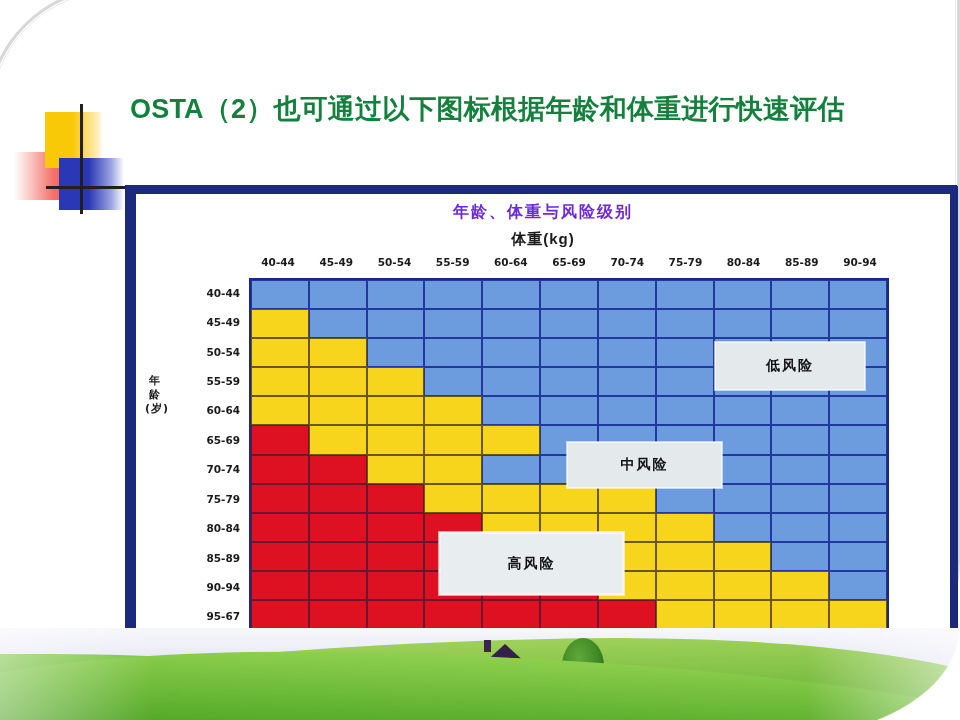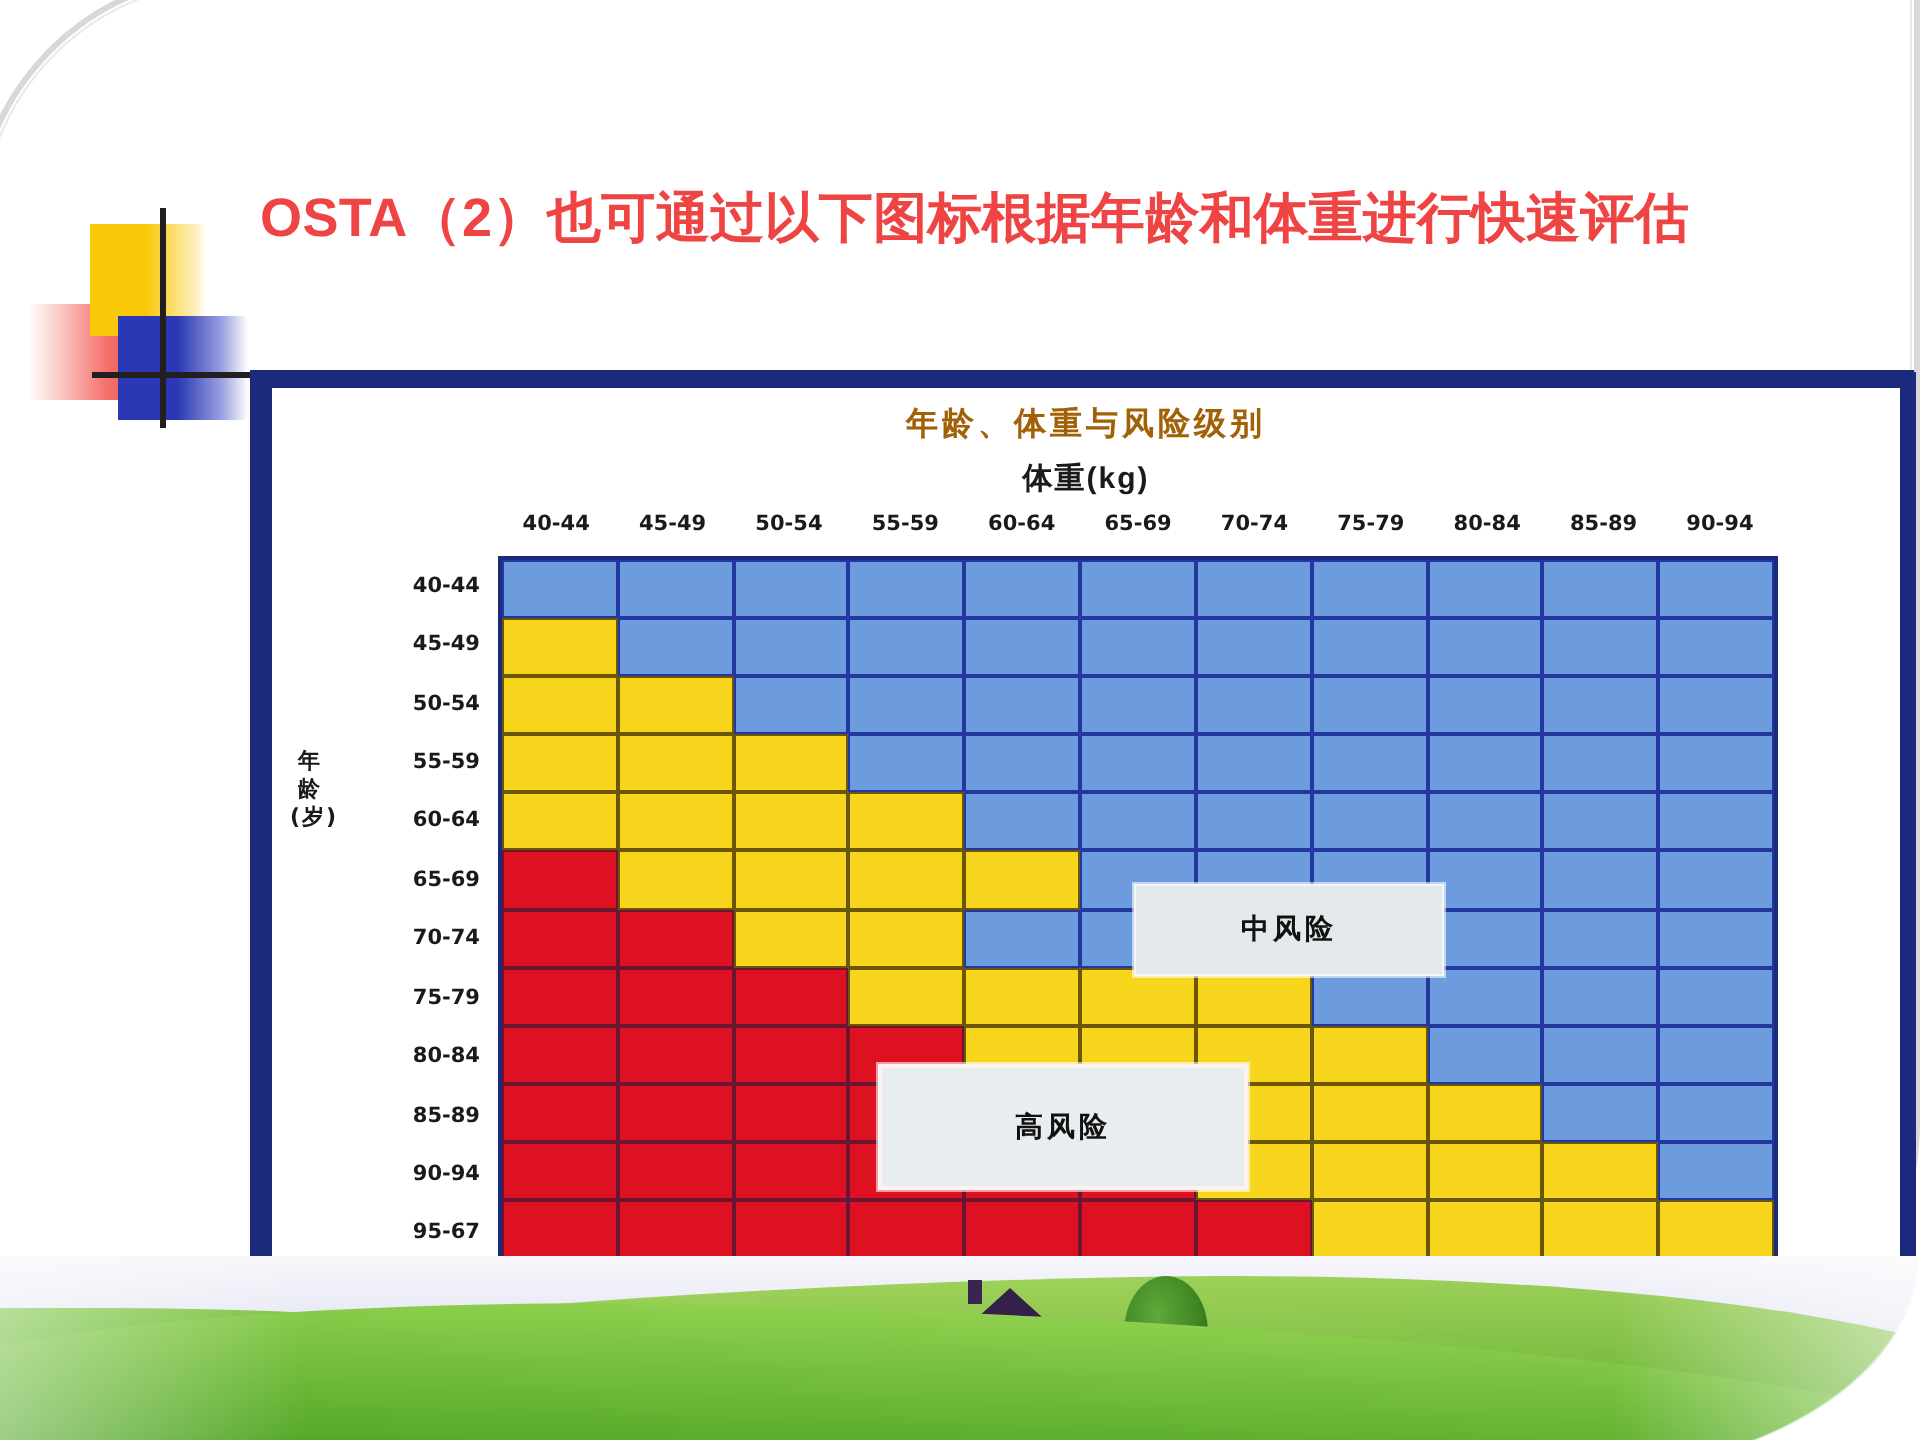--- a/index.html
+++ b/index.html
@@ -65,21 +65,21 @@
   .deco-corner-h {
     left: 125px; top: 185px; width: 832px; height: 5px;
     background: #1b2a7a;
   }
 
   
   .title {
     position: absolute;
     left: 130px; top: 92px;
     width: 800px;
-    color: #ef4444;
+    color: #15803d;
     font-size: 27px;
     font-weight: bold;
     line-height: 1.32;
     letter-spacing: 0.2px;
   }
 
   
   .chart-box {
     position: absolute;
     left: 128px; top: 186px;
@@ -93,21 +93,21 @@
     position: relative;
     overflow: hidden;
   }
 
   .chart-title {
     position: absolute;
     left: 0; right: 0; top: 8px;
     text-align: center;
     font-size: 16px;
     font-weight: bold;
-    color: #a16207;
+    color: #6d28d9;
     letter-spacing: 2px;
     font-family: "DejaVu Sans", sans-serif;
   }
   .chart-subtitle {
     position: absolute;
     left: 0; right: 0; top: 36px;
     text-align: center;
     font-size: 15px;
     font-weight: bold;
     color: #1a1a1a;
@@ -476,20 +476,21 @@
             <div class="cell high"></div>
             <div class="cell high"></div>
             <div class="cell high"></div>
             <div class="cell high"></div>
             <div class="cell mid"></div>
             <div class="cell mid"></div>
             <div class="cell mid"></div>
             <div class="cell mid"></div>
           </div>
 
+        <div class="legend-box legend-low">低风险</div>
         <div class="legend-box legend-mid">中风险</div>
         <div class="legend-box legend-high">高风险</div>
 
       </div>
     </div>
   </div>
 
   <div class="landscape">
     <div class="sky"></div>
     <div class="hill-back"></div>

